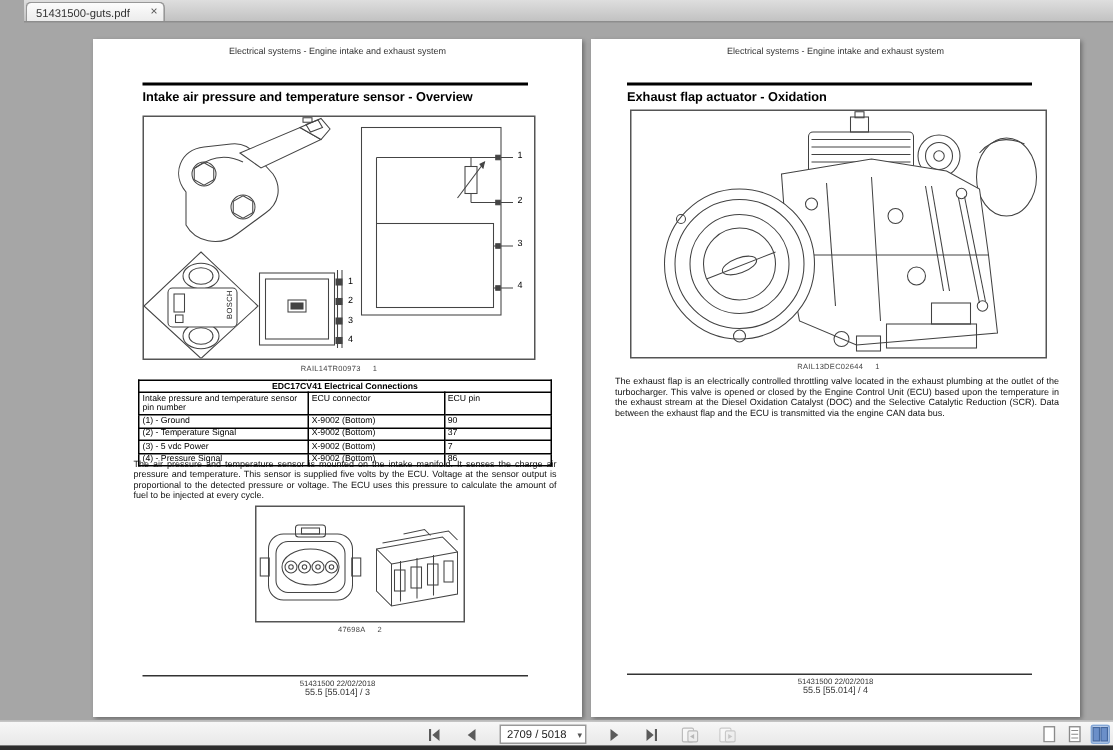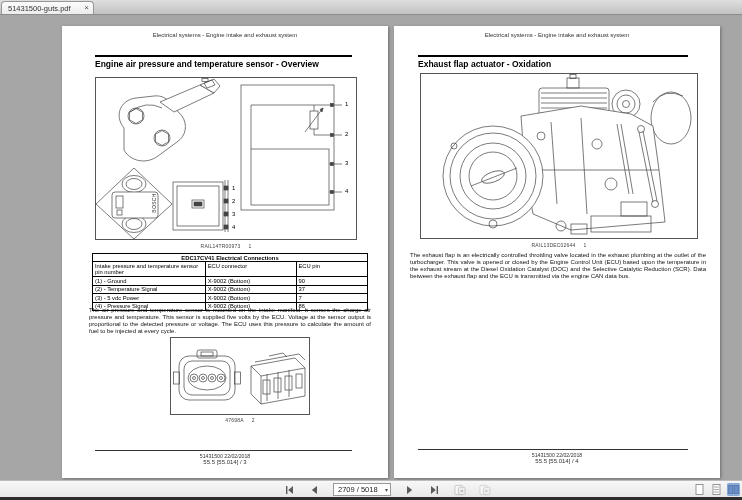--- a/index.html
+++ b/index.html
@@ -1,20 +1,20 @@
 <!DOCTYPE html>
 <html><head>
 <meta charset="utf-8">
 <style>
   * { margin:0; padding:0; box-sizing:border-box; }
   html,body { width:742px; height:500px; }
   body { position:relative; font-family:"Liberation Sans",sans-serif; background:#a6a6a6; overflow:hidden; }
 
   
-  .tabbar { position:absolute; top:0; left:0; right:0; height:15px;
+  .tabbar { position:absolute; top:0; left:16px; right:0; height:15px;
             background:linear-gradient(#dedede,#c2c2c2); border-bottom:1px solid #8d8d8d; }
   .tab { position:absolute; left:1px; bottom:0; width:93px; height:13px;
          background:linear-gradient(#fcfcfc,#ececec); border:1px solid #979797; border-bottom:none;
          border-radius:4px 4px 0 0; display:flex; align-items:center; padding:0 4px 0 6px; cursor:default; }
   .tab-label { font-size:7.5px; color:#333; flex:1; white-space:nowrap; overflow:hidden; }
   .tab-close { font-size:8px; color:#555; margin-left:3px; line-height:1; }
 
   
   .viewer { position:absolute; top:16px; left:0; right:0; height:464px; background:#a6a6a6; }
   .page { position:absolute; top:10px; width:326px; height:452px; background:#fff;
@@ -69,21 +69,21 @@
     <span class="tab-label">51431500-guts.pdf</span>
     <span class="tab-close">×</span>
   </div>
 </div>
 
 <div class="viewer">
 
   <div class="page page-left">
     <div class="runhead">Electrical systems - Engine intake and exhaust system</div>
     <div class="hrule" style="left:33px; top:29px; width:257px;"></div>
-    <div class="sec-title" style="left:33px; top:33px;">Engine air pressure and temperature sensor - Overview</div>
+    <div class="sec-title" style="left:33px; top:33px;">Intake air pressure and temperature sensor - Overview</div>
 
     <div class="figbox" style="left:33px; top:51px; width:262px; height:163px;">
       <svg width="260" height="161" viewBox="0 0 260 161">
         <g stroke="#444" stroke-width="0.7" fill="none">
 
           <path d="M28,50 C18,38 24,22 40,20 L58,18 C66,17 72,21 76,27 L86,38 C92,47 90,58 81,64 L62,78 C50,87 34,83 28,72 Z"></path>
           <path d="M34,34 Q50,22 66,30"></path>
           <circle cx="40" cy="38" r="8"></circle>
           <path d="M40,30.5 46.5,34.2 46.5,41.8 40,45.5 33.5,41.8 33.5,34.2 Z"></path>
           <circle cx="66" cy="60" r="8"></circle>

